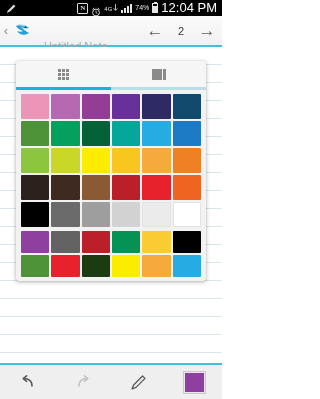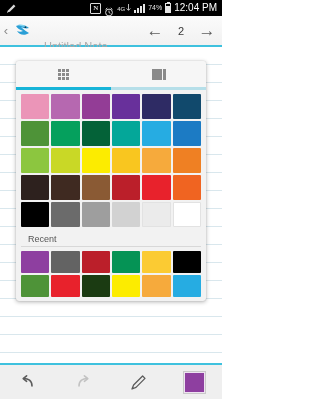--- a/index.html
+++ b/index.html
@@ -70,21 +70,21 @@
     box-sizing:border-box;
   }
   .batt::before{
     content:""; position:absolute; top:-2px; left:1px;
     width:3px; height:1px; background:#e6e6e6;
   }
   .batt::after{
     content:""; position:absolute; bottom:0px; left:0px; right:0px;
     height:70%; background:#e6e6e6;
   }
-  .clock { font-size:10px; color:#ffffff; line-height:10px; letter-spacing:0; }
+  .clock { font-size:13px; color:#ffffff; line-height:10px; letter-spacing:0; }
 
   
   .action-bar {
     height: 31px;
     background: linear-gradient(to bottom, #fbfbfb 0%, #f1f1f1 100%);
     display: flex;
     align-items: center;
     border-bottom: 2px solid #3ec1de;
     box-sizing: border-box;
   }
@@ -354,21 +354,20 @@
         <div class="swatch" style="background: rgb(232, 34, 44);"></div>
         <div class="swatch" style="background: rgb(240, 100, 33);"></div>
         <div class="swatch" style="background: rgb(0, 0, 0);"></div>
         <div class="swatch" style="background: rgb(107, 107, 107);"></div>
         <div class="swatch" style="background: rgb(158, 158, 158);"></div>
         <div class="swatch" style="background: rgb(210, 210, 210);"></div>
         <div class="swatch light-border" style="background: rgb(235, 235, 235);"></div>
         <div class="swatch light-border" style="background: rgb(255, 255, 255);"></div>
       </div>
 
-    <div class="recent-label">Recent</div>
 
     <div class="recent-grid" id="recent-grid">
         <div class="recent-swatch" style="background: rgb(142, 63, 160);"></div>
         <div class="recent-swatch" style="background: rgb(99, 99, 99);"></div>
         <div class="recent-swatch" style="background: rgb(187, 31, 42);"></div>
         <div class="recent-swatch" style="background: rgb(5, 147, 85);"></div>
         <div class="recent-swatch" style="background: rgb(251, 203, 51);"></div>
         <div class="recent-swatch" style="background: rgb(0, 0, 0);"></div>
         <div class="recent-swatch" style="background: rgb(78, 147, 56);"></div>
         <div class="recent-swatch" style="background: rgb(232, 34, 44);"></div>

